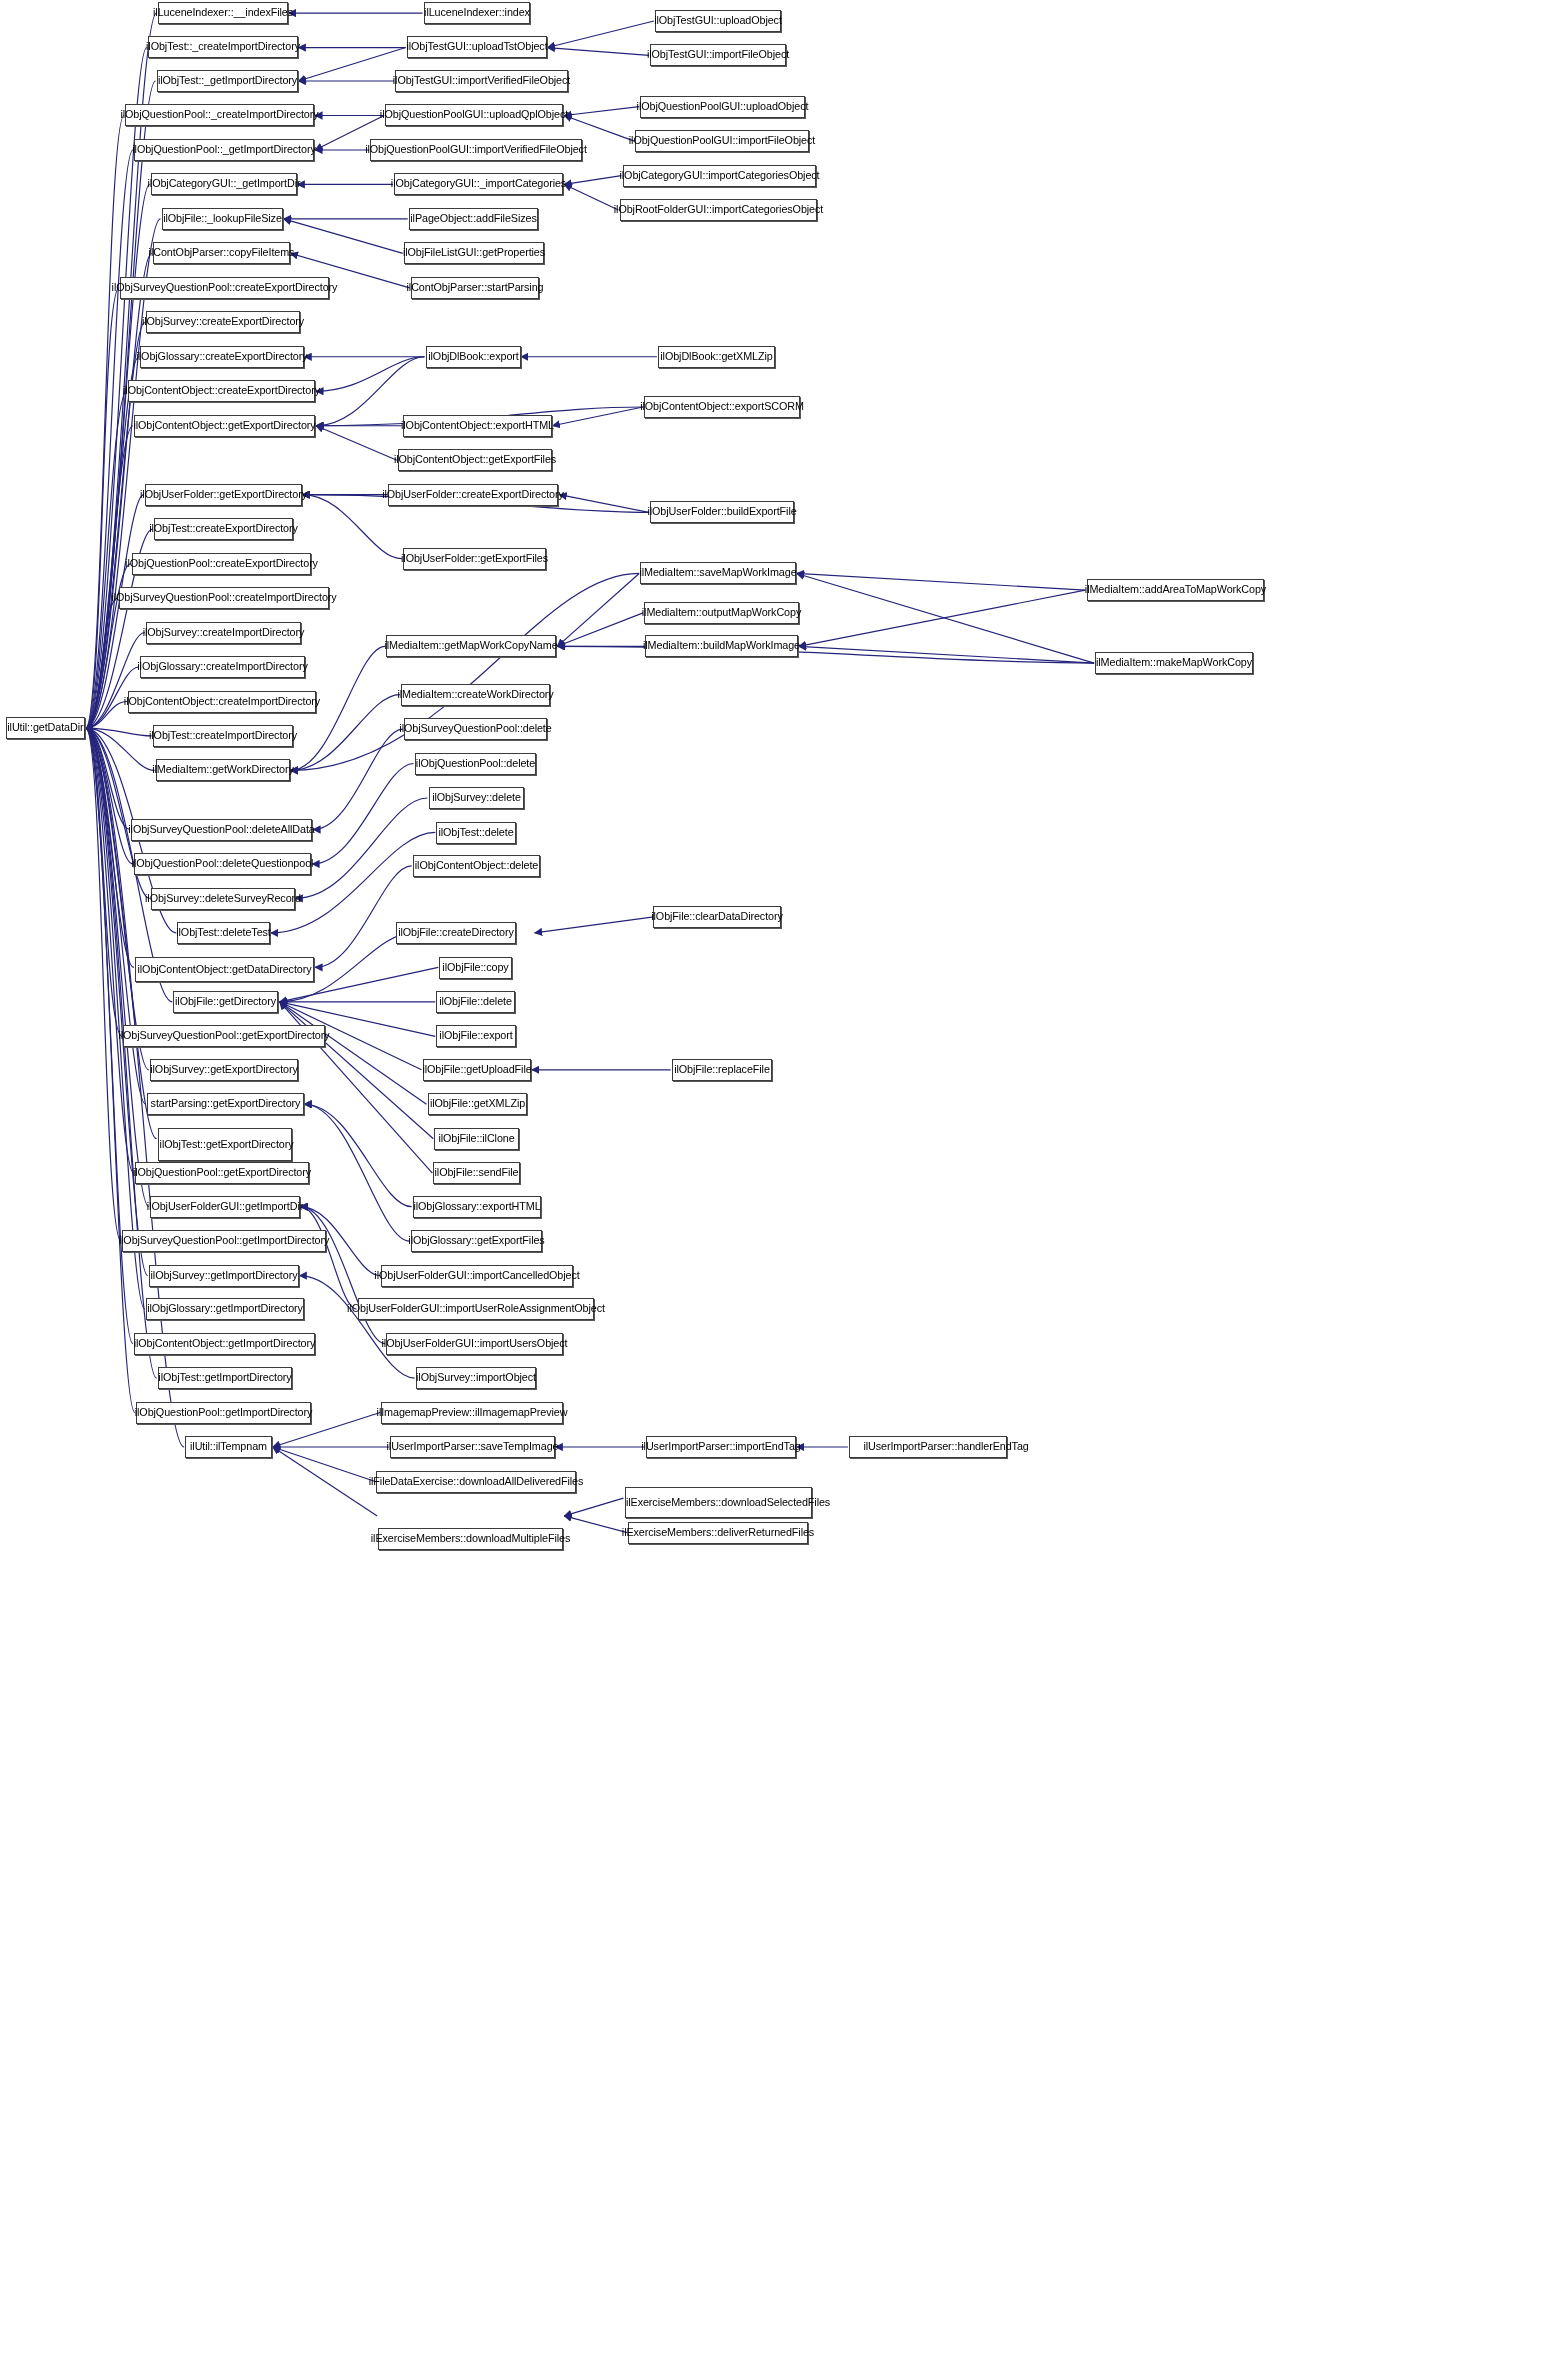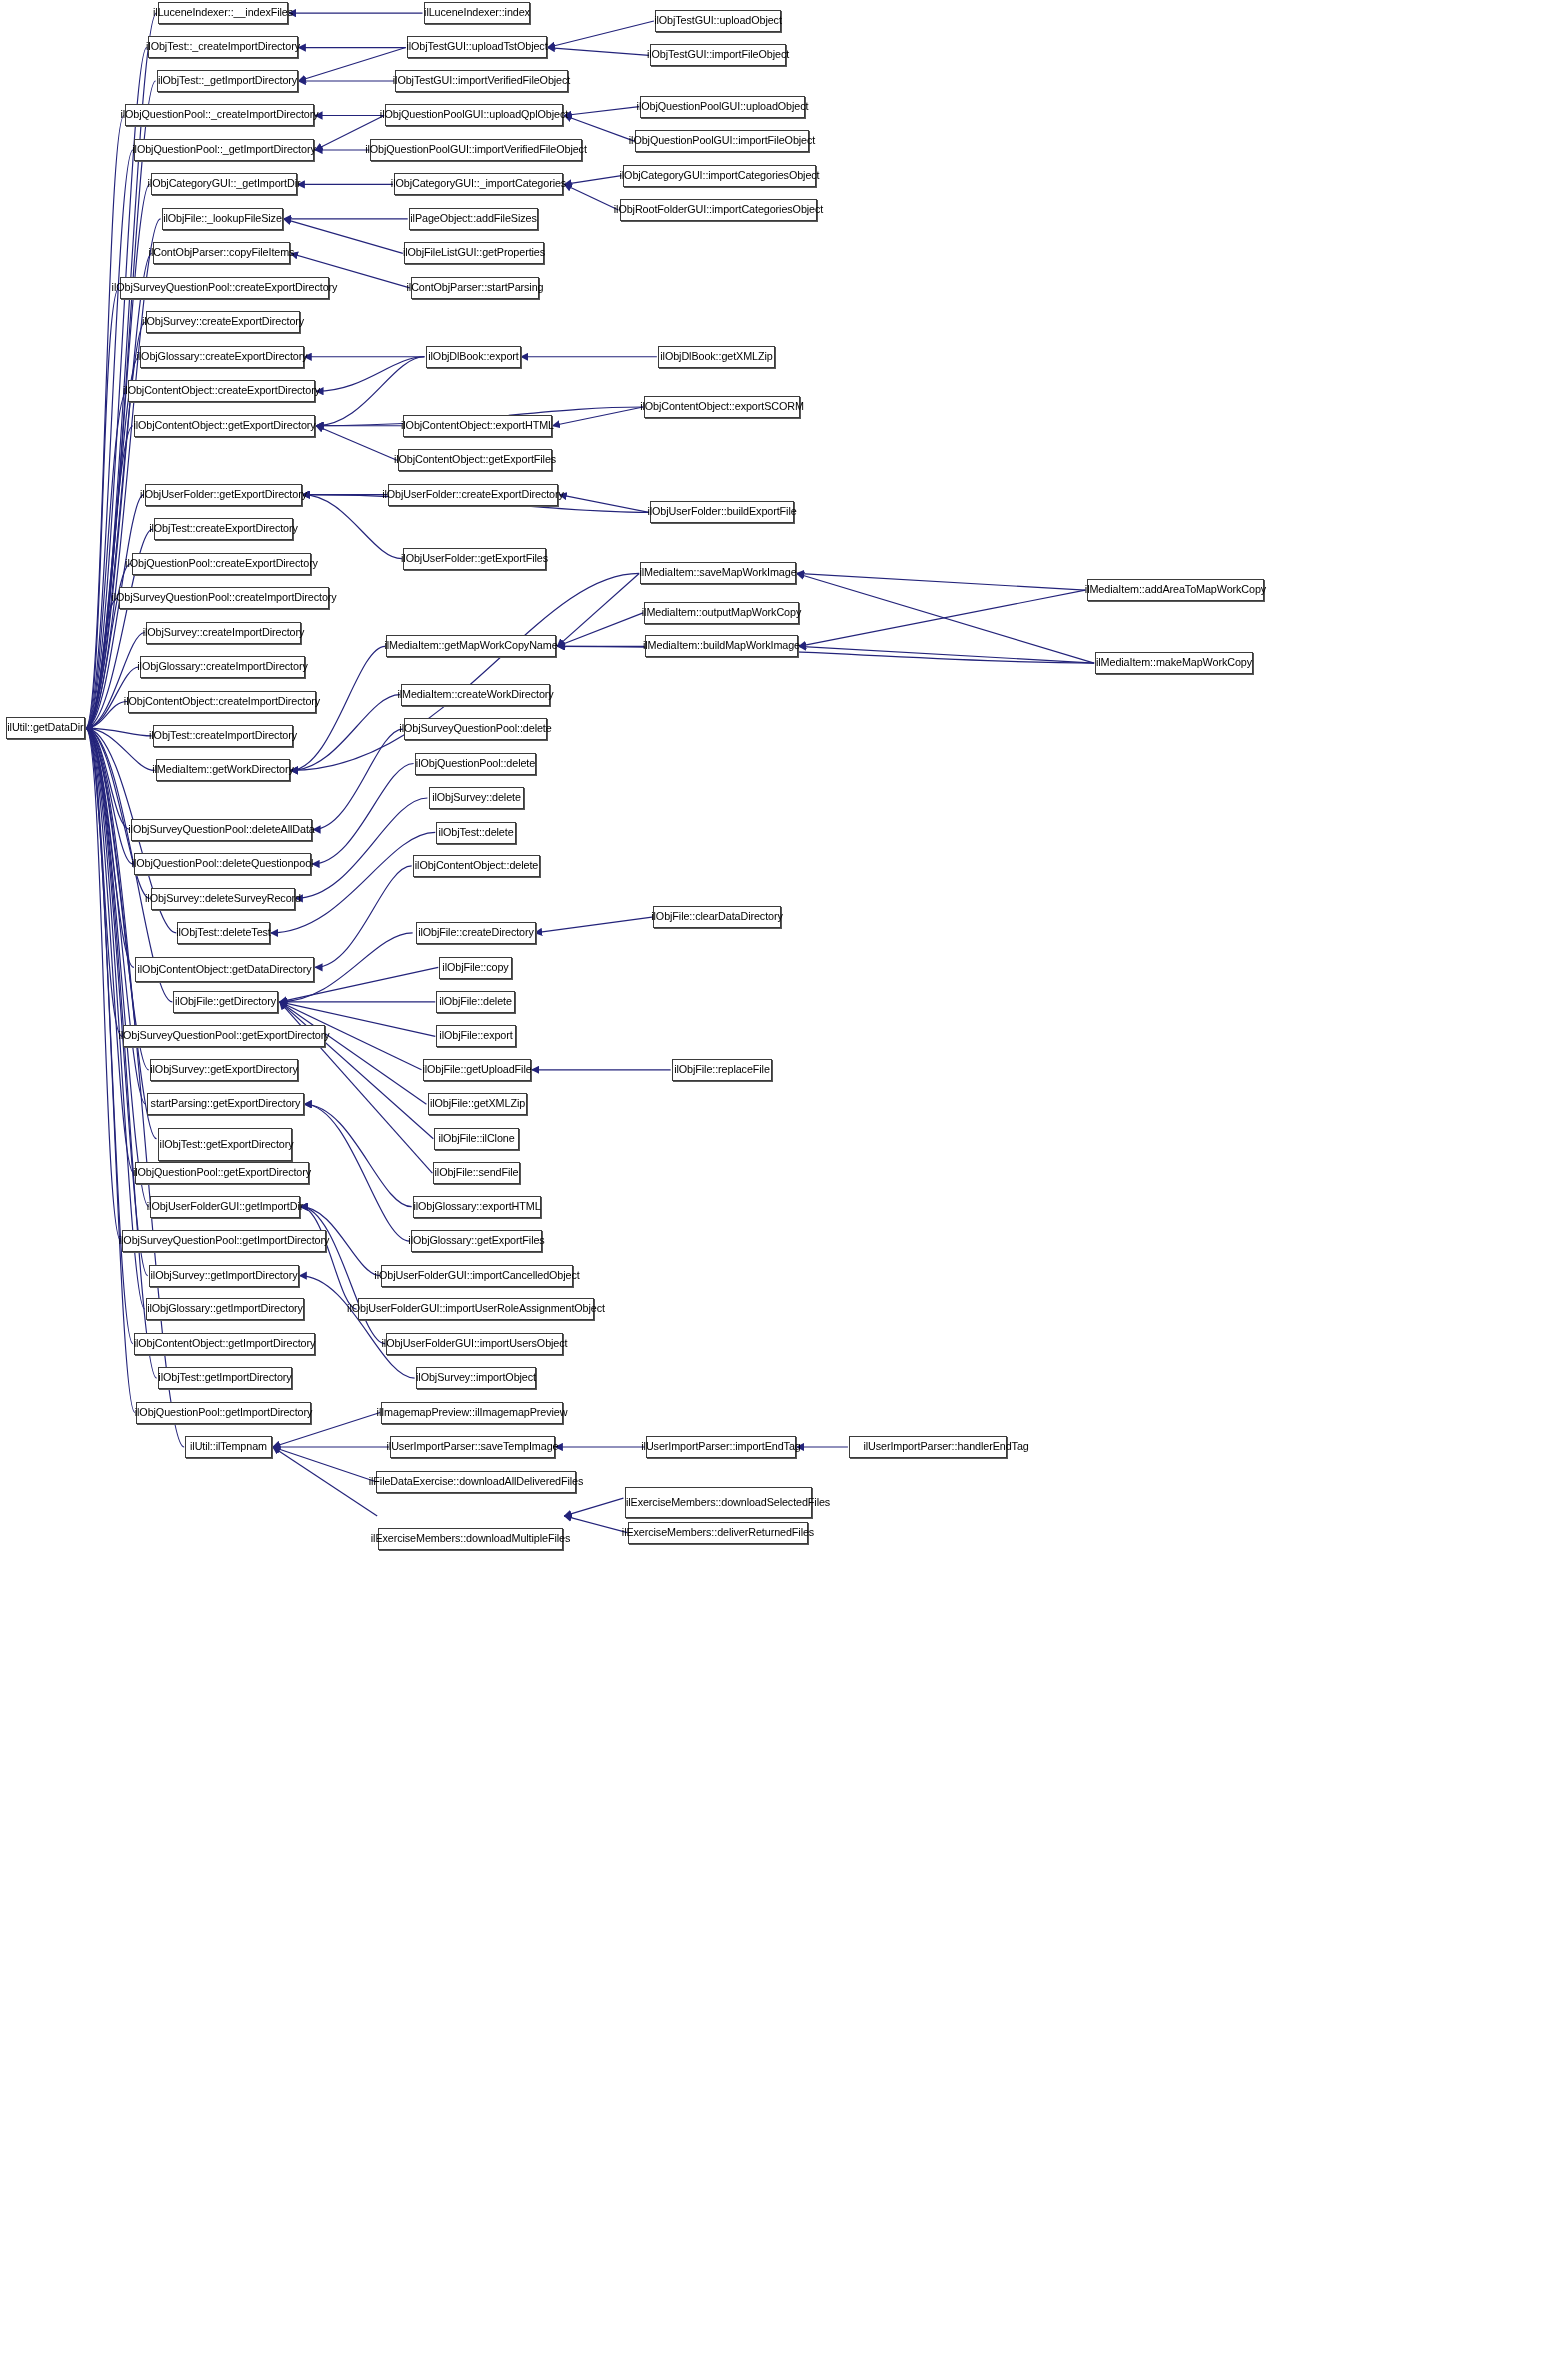--- a/index.html
+++ b/index.html
@@ -224,21 +224,21 @@
       <div class="node" style="left: 401px; top: 684px; width: 149px; height: 21.7px;">ilMediaItem::createWorkDirectory</div>
       <div class="node" style="left: 404px; top: 718px; width: 143px; height: 21.7px;">ilObjSurveyQuestionPool::delete</div>
       <div class="node" style="left: 415px; top: 753px; width: 121px; height: 21.7px;">ilObjQuestionPool::delete</div>
       <div class="node" style="left: 429px; top: 787px; width: 95px; height: 21.7px;">ilObjSurvey::delete</div>
       <div class="node" style="left: 436px; top: 822px; width: 80px; height: 21.7px;">ilObjTest::delete</div>
       <div class="node" style="left: 413px; top: 855px; width: 127px; height: 21.7px;">ilObjContentObject::delete</div>
       <div class="node" style="left: 131px; top: 819px; width: 181px; height: 21.7px;">ilObjSurveyQuestionPool::deleteAllData</div>
       <div class="node" style="left: 134px; top: 853px; width: 177px; height: 21.7px;">ilObjQuestionPool::deleteQuestionpool</div>
       <div class="node" style="left: 151px; top: 888px; width: 144px; height: 21.7px;">ilObjSurvey::deleteSurveyRecord</div>
       <div class="node" style="left: 177px; top: 922px; width: 93px; height: 21.7px;">ilObjTest::deleteTest</div>
-      <div class="node" style="left: 416px; top: 922px; width: 120px; height: 21.7px;">ilObjFile::createDirectory</div>
+      <div class="node" style="left: 396px; top: 922px; width: 120px; height: 21.7px;">ilObjFile::createDirectory</div>
       <div class="node" style="left: 653px; top: 906px; width: 128px; height: 21.7px;">ilObjFile::clearDataDirectory</div>
       <div class="node" style="left: 135px; top: 957px; width: 179px; height: 25px;">ilObjContentObject::getDataDirectory</div>
       <div class="node" style="left: 173px; top: 991px; width: 105px; height: 21.7px;">ilObjFile::getDirectory</div>
       <div class="node" style="left: 439px; top: 957px; width: 73px; height: 21.7px;">ilObjFile::copy</div>
       <div class="node" style="left: 436px; top: 991px; width: 79px; height: 21.7px;">ilObjFile::delete</div>
       <div class="node" style="left: 436px; top: 1025px; width: 80px; height: 21.7px;">ilObjFile::export</div>
       <div class="node" style="left: 423px; top: 1059px; width: 108px; height: 21.7px;">ilObjFile::getUploadFile</div>
       <div class="node" style="left: 672px; top: 1059px; width: 100px; height: 21.7px;">ilObjFile::replaceFile</div>
       <div class="node" style="left: 428px; top: 1093px; width: 99px; height: 21.7px;">ilObjFile::getXMLZip</div>
       <div class="node" style="left: 434px; top: 1128px; width: 85px; height: 21.7px;">ilObjFile::ilClone</div>

